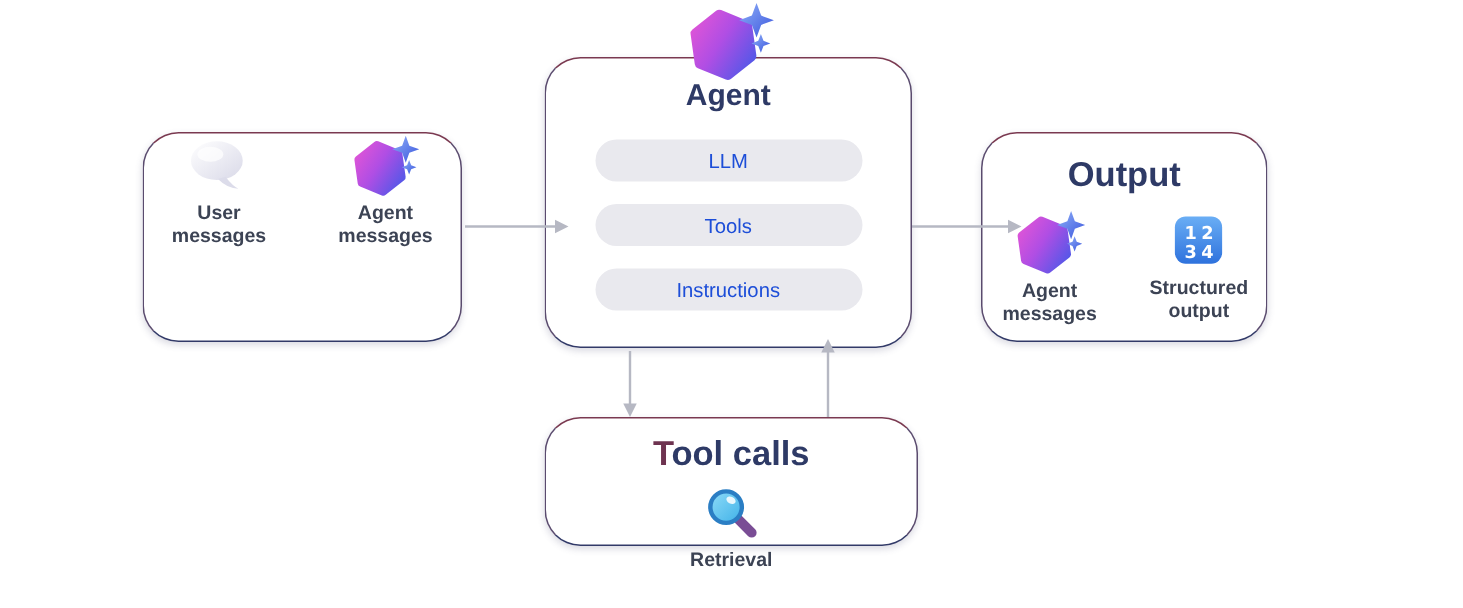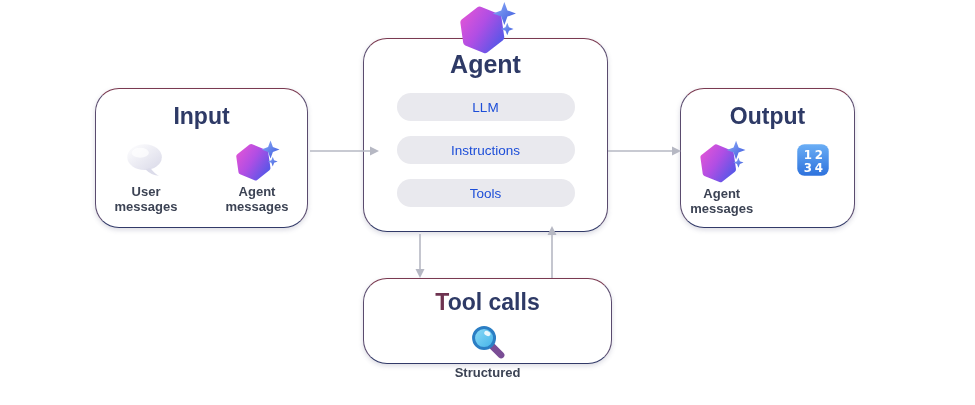--- a/index.html
+++ b/index.html
@@ -9,28 +9,28 @@
   }
   .box {
     position:absolute; background:#ffffff; box-sizing:border-box;
     border:1.5px solid;
     border-color:#7a3950 #5a4b6e #323a68 #5a4b6e;
     border-radius:24px;
     box-shadow:0 2px 5px rgba(70,70,110,0.20);
   }
   #input-box    { left:95px;  top:88px;  width:213px; height:140px; }
   #agent-box    { left:363px; top:38px;  width:245px; height:194px; }
-  #output-box   { left:680px; top:88px;  width:175px; height:140px; }
+  #output-box   { left:654px; top:88px;  width:191px; height:140px; }
   #toolcalls-box{ left:363px; top:278px; width:249px; height:86px; }
 
   .box-title {
     text-align:center; font-weight:bold; color:#2e3a66;
     font-size:23px; line-height:28px; padding-top:13px; margin:0 0 9px 0;
   }
-  #agent-box .box-title { font-size:25px; line-height:32px; padding-top:9px; margin-bottom:13px; }
+  #agent-box .box-title { font-size:20px; line-height:32px; padding-top:9px; margin-bottom:13px; }
   #toolcalls-box .box-title { padding-top:9px; margin-bottom:6px; }
   .title-accent { color:#6e3350; }
 
   .pill {
     width:178px; height:28px; margin:0 auto 15px auto;
     background:#e9e9ee; border-radius:14px;
     display:flex; align-items:center; justify-content:center;
     font-size:13.5px; color:#1d4ed8;
   }
   .items { display:flex; justify-content:space-around; align-items:flex-start; padding:0 8px;gap:27px; }
@@ -93,29 +93,28 @@
       <path d="M53 23.5 L54.8 28.2 L59.5 30 L54.8 31.8 L53 36.5 L51.2 31.8 L46.5 30 L51.2 28.2 Z" fill="url(#starg)"></path>
     </svg>
   </span>
 
   <div class="box" id="agent-box">
     <h2 class="box-title">Agent</h2>
     <div class="pill">
       <span>LLM</span>
     </div>
     <div class="pill">
+      <span>Tools</span>
+    </div>
+    <div class="pill">
       <span>Instructions</span>
     </div>
-    <div class="pill">
-      <span>Tools</span>
-    </div>
   </div>
 
   <div class="box" id="input-box">
-    <h2 class="box-title">Input</h2>
     <div class="items">
       <div class="item">
         <span class="icn">
           <svg width="46" height="42" viewBox="0 0 64 56">
             <ellipse cx="30" cy="24" rx="24" ry="18" fill="url(#bubbleg)"></ellipse>
             <path d="M38 39 Q45 48 50 50 Q40 50 31 41 Z" fill="#dcdcea"></path>
             <ellipse cx="24" cy="18" rx="12" ry="7" fill="#ffffff" opacity="0.7"></ellipse>
           </svg>
         </span>
         <span class="label">User messages</span>
@@ -153,36 +152,37 @@
       <div class="item">
         <span class="icn">
           <svg width="42" height="42" viewBox="0 0 64 64">
             <rect x="8" y="8" width="48" height="48" rx="11" fill="url(#numg)"></rect>
             <text x="24" y="31" text-anchor="middle" font-family="DejaVu Sans, sans-serif" font-size="18" font-weight="bold" fill="#ffffff">1</text>
             <text x="41" y="31" text-anchor="middle" font-family="DejaVu Sans, sans-serif" font-size="18" font-weight="bold" fill="#ffffff">2</text>
             <text x="24" y="50" text-anchor="middle" font-family="DejaVu Sans, sans-serif" font-size="18" font-weight="bold" fill="#ffffff">3</text>
             <text x="41" y="50" text-anchor="middle" font-family="DejaVu Sans, sans-serif" font-size="18" font-weight="bold" fill="#ffffff">4</text>
           </svg>
         </span>
+        <span class="label">Structured output</span>
       </div>
     </div>
   </div>
 
   <div class="box" id="toolcalls-box">
     <h2 class="box-title"><span class="title-accent">T</span><span>ool calls</span></h2>
     <div class="items">
       <div class="item">
         <span class="icn">
           <svg width="42" height="40" viewBox="0 0 64 60">
             <line x1="39" y1="37" x2="52" y2="50" stroke="#7a4d95" stroke-width="10" stroke-linecap="round"></line>
             <circle cx="26" cy="24" r="16" fill="url(#lensg)" stroke="#2b7ec4" stroke-width="4.5"></circle>
             <ellipse cx="31" cy="17" rx="5" ry="3.5" fill="#ffffff" opacity="0.85" transform="rotate(28 31 17)"></ellipse>
           </svg>
         </span>
-        <span class="label">Structured</span>
+        <span class="label">Retrieval</span>
       </div>
     </div>
   </div>
 
   <span class="arrow" style="left:309px; top:144px;">
     <svg width="72" height="14" viewBox="0 0 72 14">
       <line x1="1" y1="7" x2="62" y2="7" stroke="#b6b8c3" stroke-width="1.6"></line>
       <polygon points="61,2.5 70,7 61,11.5" fill="#b6b8c3"></polygon>
     </svg>
   </span>

